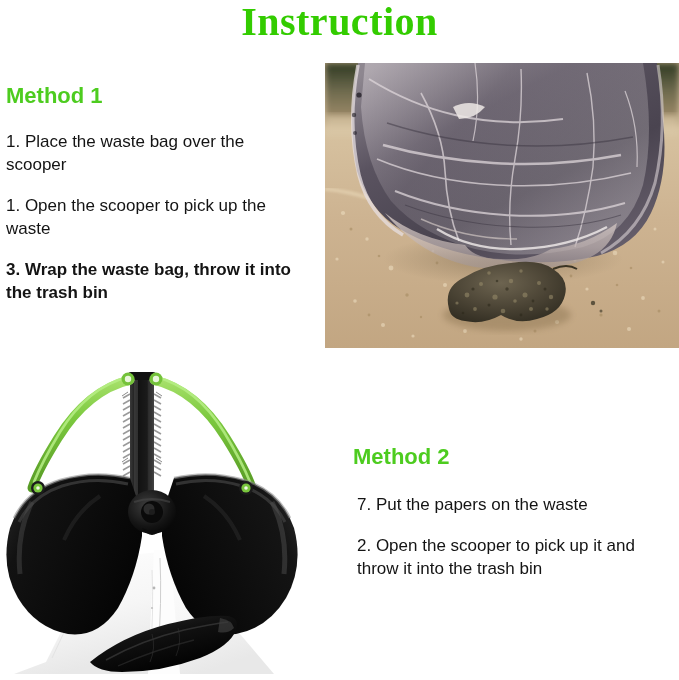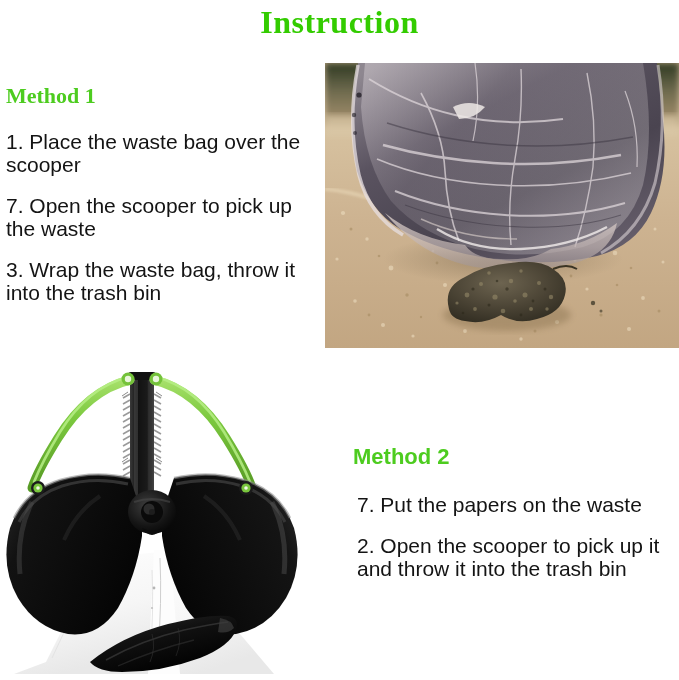--- a/index.html
+++ b/index.html
@@ -18,50 +18,50 @@
 
   
   #page-title {
     position: absolute;
     top: 0px;
     left: 0;
     width: 679px;
     text-align: center;
     font-family: "Liberation Serif", serif;
     font-weight: bold;
-    font-size: 32px;
+    font-size: 40px;
     line-height: 44px;
     color: #33cc00;
     letter-spacing: 0.5px;
   }
 
   
   .method-heading {
     font-family: "Liberation Sans", sans-serif;
     font-weight: bold;
     font-size: 22px;
     line-height: 24px;
     color: #4dcc1f;
   }
   .step {
     font-family: "Liberation Sans", sans-serif;
-    font-size: 21px;
+    font-size: 17px;
     line-height: 23px;
     color: #141414;
   }
 
   #method1-block {
     position: absolute;
     left: 6px;
     top: 84px;
     width: 300px;
   }
-  #method1-heading { margin: 0 0 22px 0; font-family: Liberation Serif, serif; }
+  #method1-heading { margin: 0 0 22px 0; }
   #method1-steps .step { margin-bottom: 18px; }
-  #method1-steps .step:last-child { margin-bottom: 8px; }
+  #method1-steps .step:last-child { margin-bottom: 8px; font-weight: bold; }
 
   #method2-block {
     position: absolute;
     left: 353px;
     top: 437px;
     width: 320px;
   }
   #method2-heading { margin: 8px 0 24px 0; }
   #method2-steps .step { margin-bottom: 18px; padding-left: 4px; }
   #method2-steps .step:last-child { margin-bottom: 0; }
@@ -92,21 +92,21 @@
 </style>
 </head>
 <body>
 
 <div id="page-title">Instruction</div>
 
 <div id="method1-block">
   <div class="method-heading" id="method1-heading">Method 1</div>
   <div id="method1-steps">
     <div class="step">1. Place the waste bag over the scooper</div>
-    <div class="step">7. Open the scooper to pick up the waste</div>
+    <div class="step">1. Open the scooper to pick up the waste</div>
     <div class="step">3. Wrap the waste bag, throw it into the trash bin</div>
   </div>
 </div>
 
 <div id="method2-block">
   <div class="method-heading" id="method2-heading">Method 2</div>
   <div id="method2-steps">
     <div class="step">7. Put the papers on the waste</div>
     <div class="step">2. Open the scooper to pick up it and throw it into the trash bin</div>
   </div>

